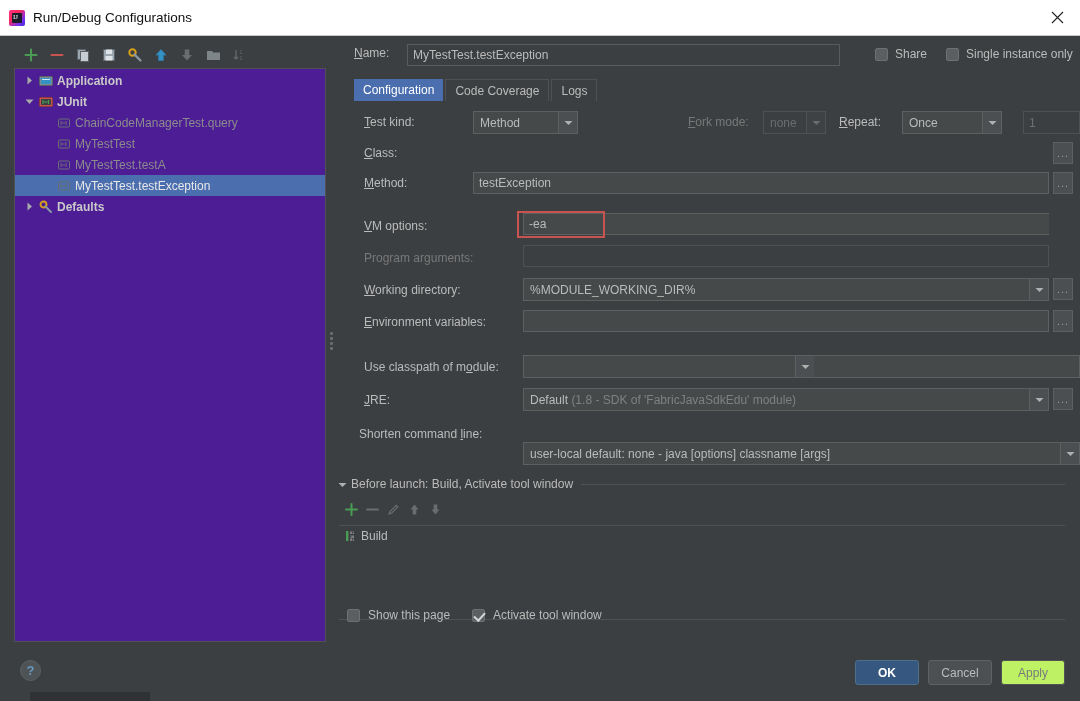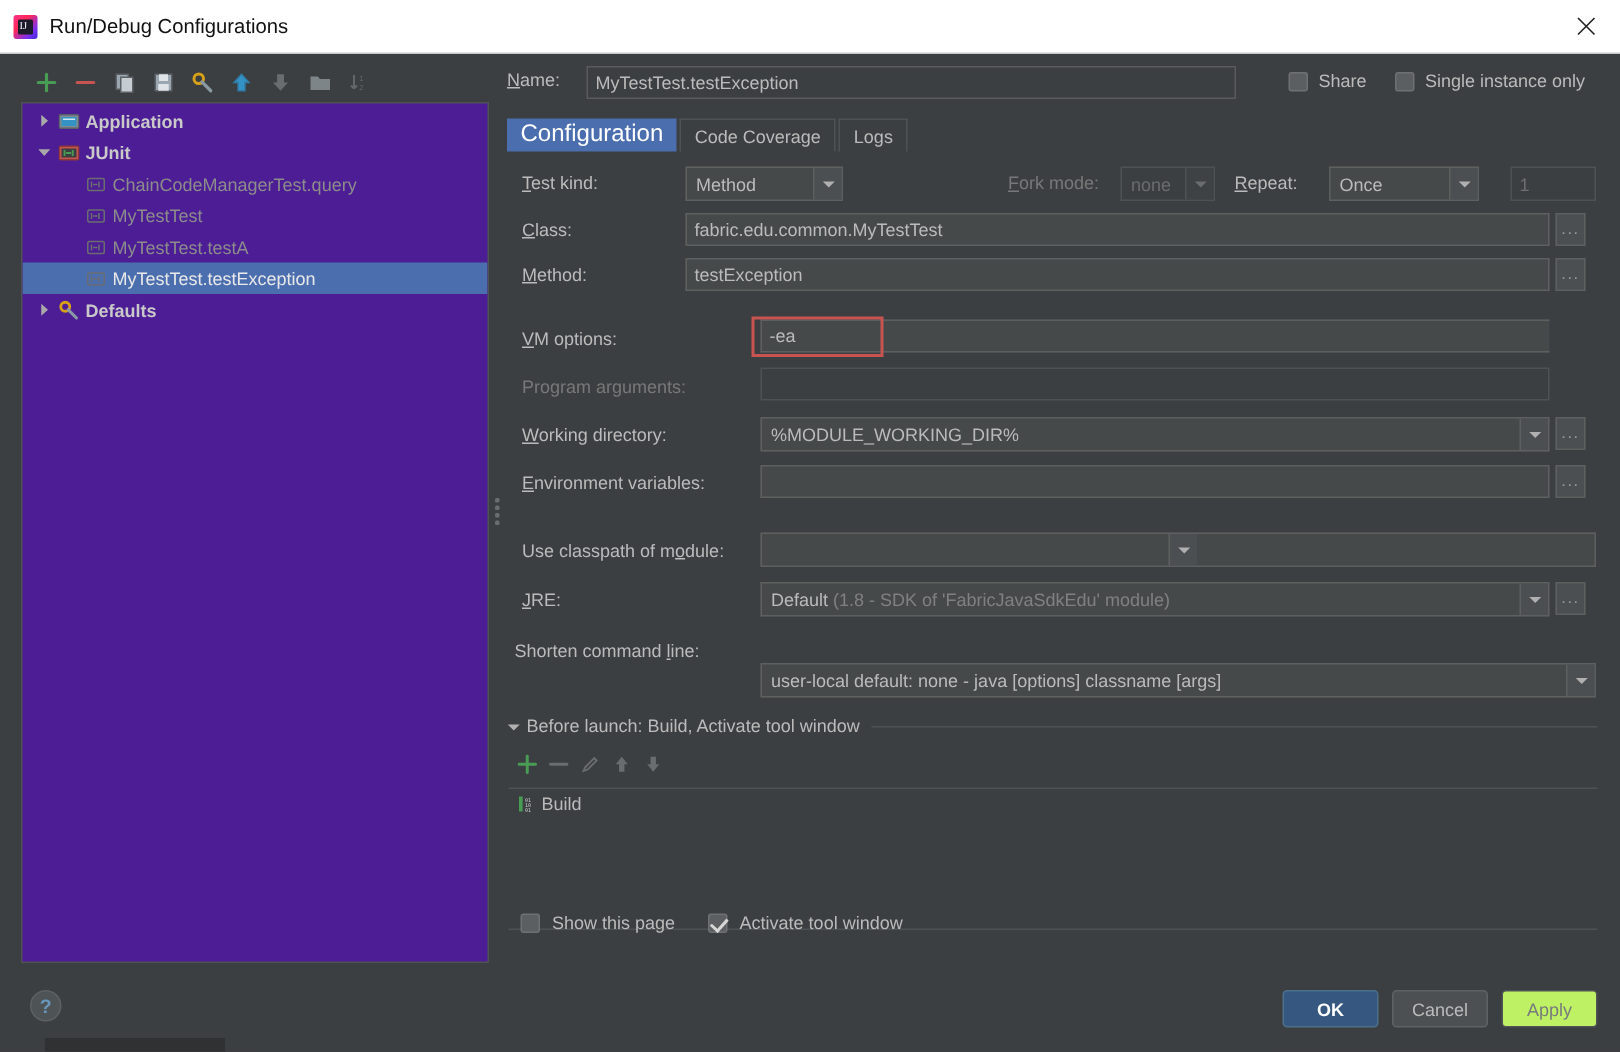--- a/index.html
+++ b/index.html
@@ -75,21 +75,21 @@
   #splitter{
     position:absolute; left:328px; top:330px; width:7px; height:24px;
   }
   #splitter i{
     display:block; width:3px; height:3px; background:#6a6d6f; margin:2px 0 0 2px; border-radius:1px;
   }
 
   
   #right{ position:absolute; left:335px; top:40px; width:740px; height:600px; }
 
-  .rowline{ position:absolute; display:flex; align-items:center; }
+  .rowline{ position:absolute; display:flex; align-items:center;margin-left:16px; }
   .lbl{ color:#bbbbbb; font-size:12px; white-space:nowrap; }
   .lbl u{ text-decoration:underline; }
   .lbl.dim{ color:#787878; }
 
   
   .tf{
     background:#45494a; border:1px solid #5e6060; height:22px;
     color:#bbbbbb; font-size:12px; display:flex; align-items:center;
     padding:0 5px; white-space:nowrap; overflow:hidden;
   }
@@ -340,21 +340,21 @@
     <span class="cbx"></span>
     <span class="lbl">Share</span>
   </div>
   <div class="rowline" style="left:595px; top:7px; gap:7px;">
     <span class="cbx"></span>
     <span class="lbl">Single instance only</span>
   </div>
 
   <div class="rowline" style="left:3px; top:39px;">
     <div id="tabs" style="display:flex; align-items:flex-end;">
-        <div style="height: 22px; padding: 0px 9px; display: flex; align-items: center; font-size: 16px; background: rgb(75, 110, 175); color: rgb(255, 255, 255);">
+        <div style="height: 22px; padding: 0px 9px; display: flex; align-items: center; font-size: 12px; background: rgb(75, 110, 175); color: rgb(255, 255, 255);">
           <span>Configuration</span>
         </div>
         <div style="height: 22px; padding: 0px 9px; display: flex; align-items: center; font-size: 12px; background: rgb(60, 63, 65); color: rgb(187, 187, 187); border-top: 1px solid rgb(79, 82, 84); border-right: 1px solid rgb(79, 82, 84); border-left: 1px solid rgb(79, 82, 84); border-image: initial; border-bottom: none; margin-left: 2px;">
           <span>Code Coverage</span>
         </div>
         <div style="height: 22px; padding: 0px 9px; display: flex; align-items: center; font-size: 12px; background: rgb(60, 63, 65); color: rgb(187, 187, 187); border-top: 1px solid rgb(79, 82, 84); border-right: 1px solid rgb(79, 82, 84); border-left: 1px solid rgb(79, 82, 84); border-image: initial; border-bottom: none; margin-left: 2px;">
           <span>Logs</span>
         </div>
       </div>
   </div>
@@ -401,25 +401,20 @@
     </div>
   </div>
   <div class="rowline" style="left:672px; top:71px;">
     <div class="tf disabled" style="width:57px; height:23px;">
       <span>1</span>
     </div>
   </div>
 
   <div class="rowline" style="left:13px; top:106px;">
     <span class="lbl"><u>C</u>lass:</span>
-  </div>
-  <div class="rowline" style="left:122px; top:102px;">
-    <div class="tf" style="width:576px;">
-      <span>fabric.edu.common.MyTestTest</span>
-    </div>
   </div>
   <div class="rowline" style="left:702px; top:102px;">
     <div class="ell">
       <span>...</span>
     </div>
   </div>
 
   <div class="rowline" style="left:13px; top:136px;">
     <span class="lbl"><u>M</u>ethod:</span>
   </div>

